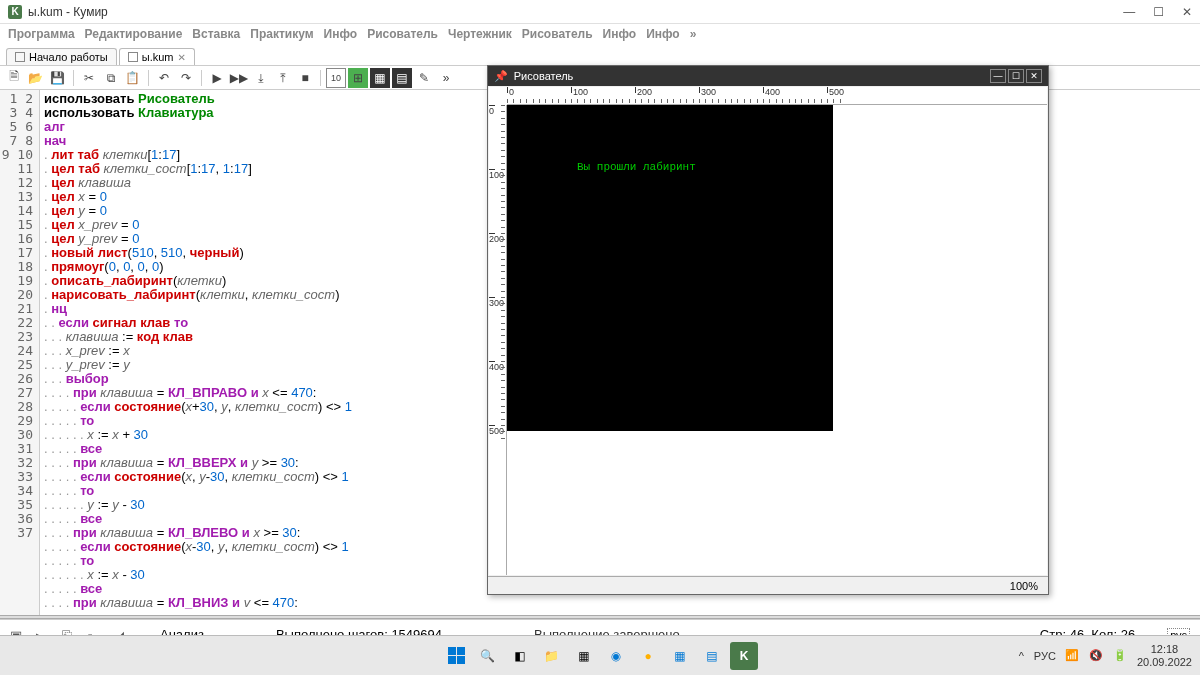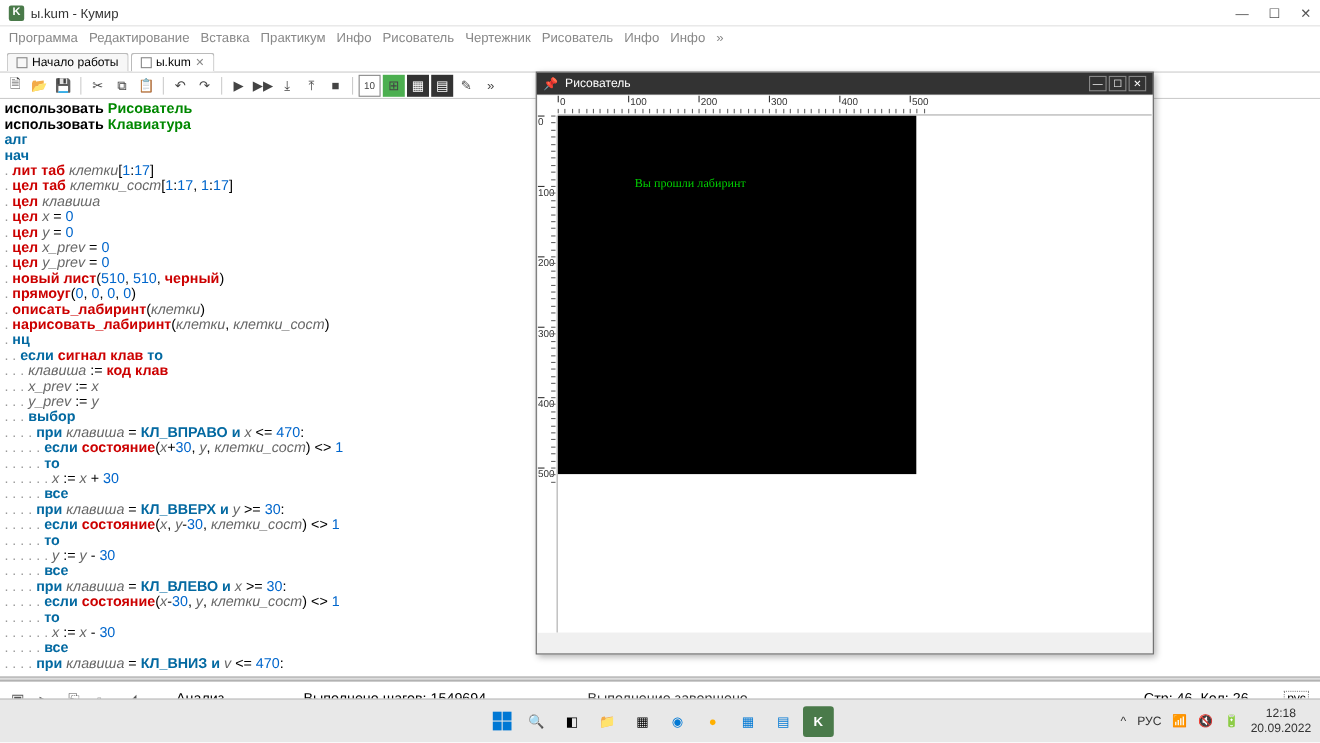--- a/index.html
+++ b/index.html
@@ -6,21 +6,21 @@
 body { width: 1200px; height: 675px; background: #fff; overflow: hidden; font-size: 12px; position: relative; }
 
 
 .titlebar { height: 24px; display: flex; align-items: center; padding: 0 8px; border-bottom: 1px solid #e0e0e0; }
 .titlebar .app-icon { width: 14px; height: 14px; background: #4a7a4a; color: #fff; font-weight: bold; font-size: 10px; display: flex; align-items: center; justify-content: center; border-radius: 2px; margin-right: 6px; }
 .titlebar .title { font-size: 12px; color: #333; }
 .titlebar .win-controls { margin-left: auto; display: flex; gap: 18px; color: #555; }
 .titlebar .win-controls span { cursor: pointer; }
 
 
-.menubar { height: 20px; display: flex; align-items: center; padding: 0 8px; gap: 10px; color: #888; font-size: 12px; }
+.menubar { height: 20px; display: flex; align-items: center; padding: 0 8px; gap: 10px; color: #888; font-size: 12px; font-weight: bold; }
 .menubar span { cursor: pointer; }
 
 
 .tabstrip { height: 22px; display: flex; align-items: flex-end; padding: 0 6px; border-bottom: 1px solid #ccc; gap: 2px; }
 .tab { border: 1px solid #bbb; border-bottom: none; padding: 2px 8px; font-size: 11px; background: #f7f7f7; border-radius: 3px 3px 0 0; display: flex; align-items: center; gap: 4px; }
 .tab.active { background: #fff; }
 .tab .close { color: #888; font-size: 10px; }
 .tab .doc-ico { width: 10px; height: 10px; border: 1px solid #888; display: inline-block; }
 
 
@@ -28,21 +28,21 @@
 .toolbar .btn { width: 20px; height: 20px; display: flex; align-items: center; justify-content: center; color: #444; cursor: pointer; }
 .toolbar .btn.green { background: #4caf50; }
 .toolbar .btn.dark { background: #333; color:#fff;}
 .toolbar .sep { width: 1px; height: 16px; background: #ccc; margin: 0 3px; }
 
 
 .main { display: flex; height: 525px; position: relative; }
 .gutter { width: 40px; background: #f5f5f5; border-right: 1px solid #ccc; text-align: right; padding-right: 6px; font-family: Consolas, monospace; font-size: 13px; color: #666; line-height: 14px; padding-top: 2px; }
 .code { flex: 1; font-family: Consolas, monospace; font-size: 13px; line-height: 14px; padding: 2px 4px; white-space: pre; overflow: hidden; }
 
-.kw-blue { color: #0369a1; font-weight: bold; }
+.kw-blue { color: #a21caf; font-weight: bold; }
 .kw-green { color: #008800; font-weight: bold; }
 .kw-red { color: #cc0000; font-weight: bold; }
 .num { color: #0066cc; }
 .ident { color: #666; font-style: italic; }
 .kw-bold { color:#000; font-weight:bold;}
 .dots { color: #999; }
 
 
 .painter { position: absolute; left: 487px; top: 65px; width: 562px; height: 530px; border: 1px solid #666; background: #f0f0f0; box-shadow: 2px 2px 6px rgba(0,0,0,0.3); }
 .painter-title { height: 20px; background: #333; color: #fff; display: flex; align-items: center; padding: 0 6px; font-size: 11px; }
@@ -51,21 +51,21 @@
 .painter-title .controls span { border: 1px solid #888; width: 16px; height: 14px; display: flex; align-items: center; justify-content: center; font-size: 9px; cursor: pointer; }
 .painter-body { position: relative; height: calc(100% - 40px); background: #fff; margin: 1px; }
 .ruler-h { position: absolute; top: 0; left: 18px; right: 0; height: 18px; background: #fff; border-bottom: 1px solid #aaa; }
 .ruler-h .tick { position: absolute; top: 0; font-size: 9px; color: #333; border-left: 1px solid #333; height: 6px; padding-left: 1px; }
 .ruler-h .minor { position: absolute; bottom: 1px; width: 1px; height: 4px; background: #666; }
 .ruler-v { position: absolute; top: 18px; left: 0; width: 18px; bottom: 0; background: #fff; border-right: 1px solid #aaa; }
 .ruler-v .tick { position: absolute; left: 0; font-size: 9px; color: #333; border-top: 1px solid #333; width: 6px; padding-top: 0; }
 .ruler-v .minor { position: absolute; right: 1px; height: 1px; width: 4px; background: #666; }
 .canvas-area { position: absolute; top: 18px; left: 18px; right: 0; bottom: 0; overflow: hidden; }
 .canvas { width: 326px; height: 326px; background: #000; position: relative; }
-.canvas .msg { position: absolute; top: 56px; left: 70px; color: #00cc00; font-size: 11px; font-family: Liberation Serif, serif; }
+.canvas .msg { position: absolute; top: 56px; left: 70px; color: #00cc00; font-size: 11px; font-family: Liberation Mono, monospace; }
 .painter-status { height: 18px; border-top: 1px solid #aaa; display: flex; align-items: center; justify-content: flex-end; padding: 0 10px; font-size: 11px; background: #f0f0f0; }
 
 
 .bottom-divider { height: 4px; background: #ddd; border-top: 1px solid #aaa; border-bottom: 1px solid #aaa; }
 .statusbar { height: 30px; display: flex; align-items: center; padding: 0 10px; gap: 12px; font-size: 13px; border-top: 1px solid #ccc; }
 .statusbar .sicon { width: 14px; height: 14px; color: #555; cursor: pointer; }
 .statusbar .analysis { color: #000; margin-left: 20px; }
 .statusbar .steps { margin-left: 60px; }
 .statusbar .exec { margin-left: 80px; color: #333; }
 .statusbar .pos { margin-left: auto; }
@@ -139,20 +139,58 @@
   <div class="sep"></div>
   <div class="btn" style="border:1px solid #888;font-size:9px;">10</div>
   <div class="btn green">⊞</div>
   <div class="btn dark">▦</div>
   <div class="btn dark">▤</div>
   <div class="btn">✎</div>
   <div class="btn">»</div>
 </div>
 
 <div class="main">
+  <div class="gutter" id="gutter">1
+2
+3
+4
+5
+6
+7
+8
+9
+10
+11
+12
+13
+14
+15
+16
+17
+18
+19
+20
+21
+22
+23
+24
+25
+26
+27
+28
+29
+30
+31
+32
+33
+34
+35
+36
+37
+</div>
   <div class="code" id="code"><div><span class="kw-bold">использовать </span><span class="kw-green">Рисователь</span></div><div><span class="kw-bold">использовать </span><span class="kw-green">Клавиатура</span></div><div><span class="kw-blue">алг</span></div><div><span class="kw-blue">нач</span></div><div><span class="dots">. </span><span class="kw-red">лит таб </span><span class="ident">клетки</span><span>[</span><span class="num">1</span><span>:</span><span class="num">17</span><span>]</span></div><div><span class="dots">. </span><span class="kw-red">цел таб </span><span class="ident">клетки_сост</span><span>[</span><span class="num">1</span><span>:</span><span class="num">17</span><span>, </span><span class="num">1</span><span>:</span><span class="num">17</span><span>]</span></div><div><span class="dots">. </span><span class="kw-red">цел </span><span class="ident">клавиша</span></div><div><span class="dots">. </span><span class="kw-red">цел </span><span class="ident">x</span><span> = </span><span class="num">0</span></div><div><span class="dots">. </span><span class="kw-red">цел </span><span class="ident">y</span><span> = </span><span class="num">0</span></div><div><span class="dots">. </span><span class="kw-red">цел </span><span class="ident">x_prev</span><span> = </span><span class="num">0</span></div><div><span class="dots">. </span><span class="kw-red">цел </span><span class="ident">y_prev</span><span> = </span><span class="num">0</span></div><div><span class="dots">. </span><span class="kw-red">новый лист</span><span>(</span><span class="num">510</span><span>, </span><span class="num">510</span><span>, </span><span class="kw-red">черный</span><span>)</span></div><div><span class="dots">. </span><span class="kw-red">прямоуг</span><span>(</span><span class="num">0</span><span>, </span><span class="num">0</span><span>, </span><span class="num">0</span><span>, </span><span class="num">0</span><span>)</span></div><div><span class="dots">. </span><span class="kw-red">описать_лабиринт</span><span>(</span><span class="ident">клетки</span><span>)</span></div><div><span class="dots">. </span><span class="kw-red">нарисовать_лабиринт</span><span>(</span><span class="ident">клетки</span><span>, </span><span class="ident">клетки_сост</span><span>)</span></div><div><span class="dots">. </span><span class="kw-blue">нц</span></div><div><span class="dots">. . </span><span class="kw-blue">если </span><span class="kw-red">сигнал клав </span><span class="kw-blue">то</span></div><div><span class="dots">. . . </span><span class="ident">клавиша</span><span> := </span><span class="kw-red">код клав</span></div><div><span class="dots">. . . </span><span class="ident">x_prev</span><span> := </span><span class="ident">x</span></div><div><span class="dots">. . . </span><span class="ident">y_prev</span><span> := </span><span class="ident">y</span></div><div><span class="dots">. . . </span><span class="kw-blue">выбор</span></div><div><span class="dots">. . . . </span><span class="kw-blue">при </span><span class="ident">клавиша</span><span> = </span><span class="kw-blue">КЛ_ВПРАВО</span><span class="kw-blue"> и </span><span class="ident">x</span><span> &lt;= </span><span class="num">470</span><span>:</span></div><div><span class="dots">. . . . . </span><span class="kw-blue">если </span><span class="kw-red">состояние</span><span>(</span><span class="ident">x</span><span>+</span><span class="num">30</span><span>, </span><span class="ident">y</span><span>, </span><span class="ident">клетки_сост</span><span>) &lt;&gt; </span><span class="num">1</span></div><div><span class="dots">. . . . . </span><span class="kw-blue">то</span></div><div><span class="dots">. . . . . . </span><span class="ident">x</span><span> := </span><span class="ident">x</span><span> + </span><span class="num">30</span></div><div><span class="dots">. . . . . </span><span class="kw-blue">все</span></div><div><span class="dots">. . . . </span><span class="kw-blue">при </span><span class="ident">клавиша</span><span> = </span><span class="kw-blue">КЛ_ВВЕРХ</span><span class="kw-blue"> и </span><span class="ident">y</span><span> &gt;= </span><span class="num">30</span><span>:</span></div><div><span class="dots">. . . . . </span><span class="kw-blue">если </span><span class="kw-red">состояние</span><span>(</span><span class="ident">x</span><span>, </span><span class="ident">y</span><span>-</span><span class="num">30</span><span>, </span><span class="ident">клетки_сост</span><span>) &lt;&gt; </span><span class="num">1</span></div><div><span class="dots">. . . . . </span><span class="kw-blue">то</span></div><div><span class="dots">. . . . . . </span><span class="ident">y</span><span> := </span><span class="ident">y</span><span> - </span><span class="num">30</span></div><div><span class="dots">. . . . . </span><span class="kw-blue">все</span></div><div><span class="dots">. . . . </span><span class="kw-blue">при </span><span class="ident">клавиша</span><span> = </span><span class="kw-blue">КЛ_ВЛЕВО</span><span class="kw-blue"> и </span><span class="ident">x</span><span> &gt;= </span><span class="num">30</span><span>:</span></div><div><span class="dots">. . . . . </span><span class="kw-blue">если </span><span class="kw-red">состояние</span><span>(</span><span class="ident">x</span><span>-</span><span class="num">30</span><span>, </span><span class="ident">y</span><span>, </span><span class="ident">клетки_сост</span><span>) &lt;&gt; </span><span class="num">1</span></div><div><span class="dots">. . . . . </span><span class="kw-blue">то</span></div><div><span class="dots">. . . . . . </span><span class="ident">x</span><span> := </span><span class="ident">x</span><span> - </span><span class="num">30</span></div><div><span class="dots">. . . . . </span><span class="kw-blue">все</span></div><div><span class="dots">. . . . </span><span class="kw-blue">при </span><span class="ident">клавиша</span><span> = </span><span class="kw-blue">КЛ_ВНИЗ</span><span class="kw-blue"> и </span><span class="ident">v</span><span> &lt;= </span><span class="num">470</span><span>:</span></div></div>
 </div>
 
 <div class="painter">
   <div class="painter-title">
     <span class="pin">📌</span>
     <span>Рисователь</span>
     <div class="controls">
       <span>—</span>
       <span>☐</span>
@@ -281,20 +319,23 @@
         <div class="minor" style="top: 320px;"></div>
         <div class="minor" style="top: 326.4px;"></div>
         <div class="minor" style="top: 332.8px;"></div>
       </div>
     <div class="canvas-area">
       <div class="canvas">
         <div class="msg">Вы прошли лабиринт</div>
       </div>
     </div>
   </div>
+  <div class="painter-status">
+    <span>100%</span>
+  </div>
 </div>
 
 <div class="bottom-divider"></div>
 
 <div class="statusbar">
   <span class="sicon">▣</span>
   <span class="sicon">▸</span>
   <span class="sicon">⎘</span>
   <span class="sicon">▫</span>
   <span class="sicon">◢</span>

